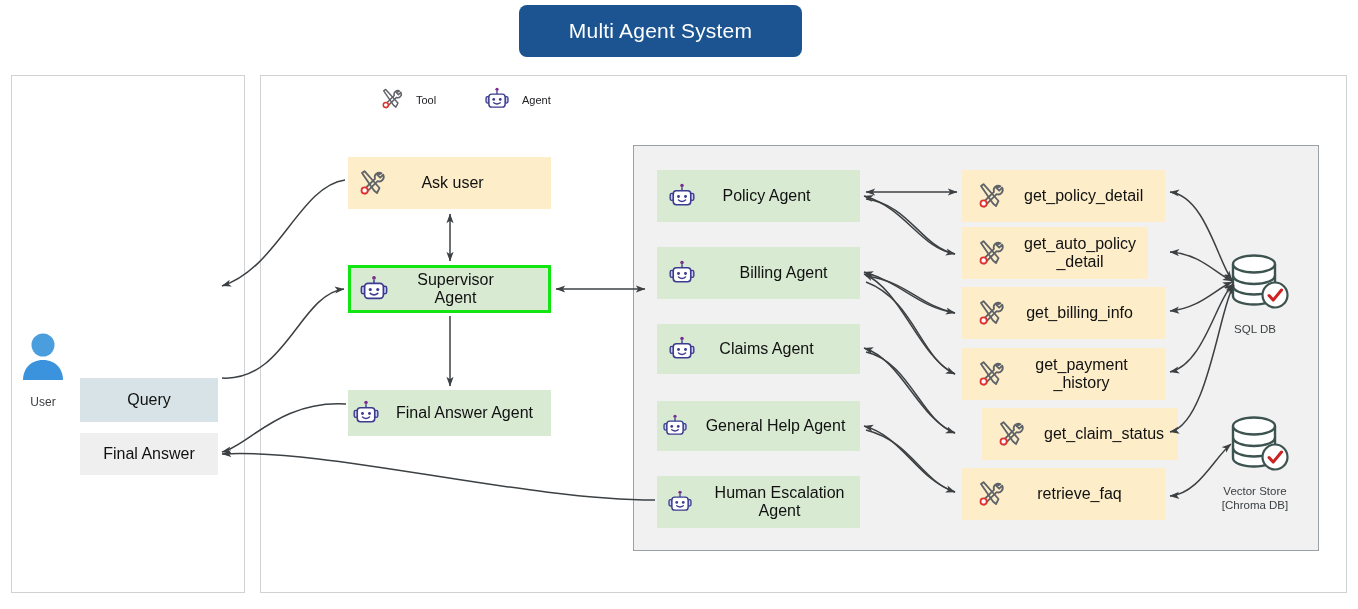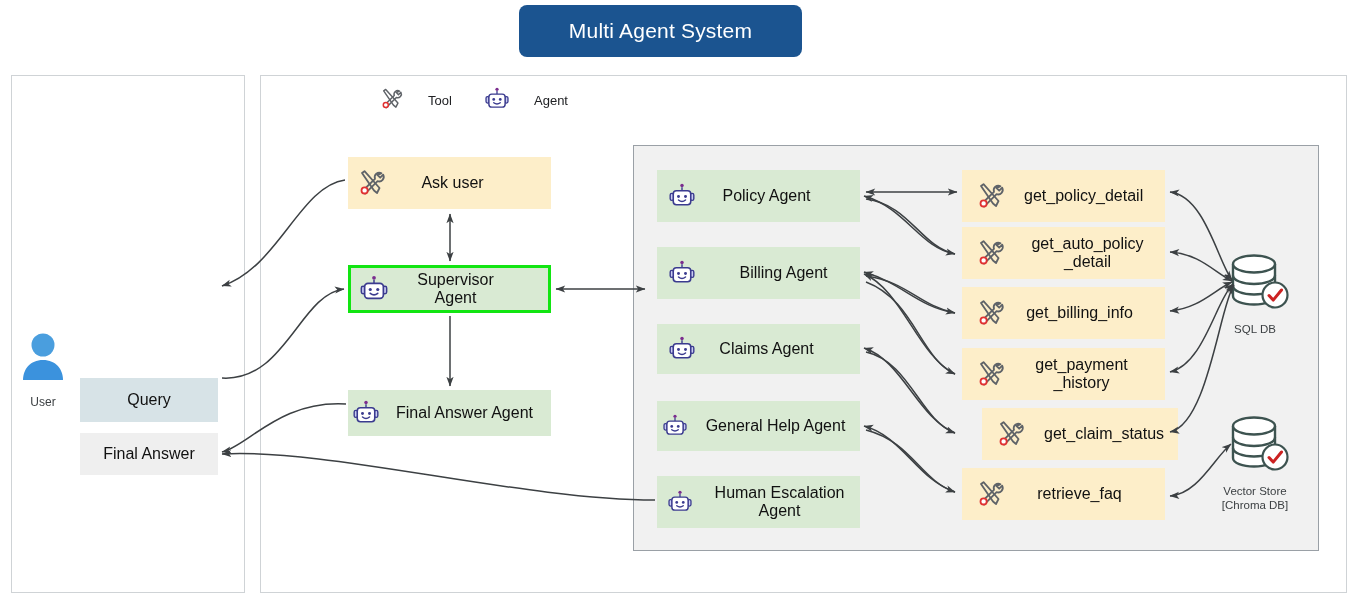--- a/index.html
+++ b/index.html
@@ -61,23 +61,23 @@
     border: 1px solid #9aa0a6;
     box-sizing: border-box;
     z-index: 2;
   }
 
   
   .legend-item {
     position: absolute;
     display: flex;
     align-items: center;
-    gap: 24px;
+    gap: 12px;
     z-index: 4;
-    font-size: 13px;
+    font-size: 11px;
     color: #202124;
   }
   #legend-tool  { left: 378px; top: 86px; }
   #legend-agent { left: 484px; top: 86px; }
 
   
   .node {
     position: absolute;
     box-sizing: border-box;
     display: flex;
@@ -329,21 +329,21 @@
           <g fill="none" stroke="#5f6368" stroke-width="1.8" stroke-linecap="round" stroke-linejoin="round">
             <path d="M7 6 L9.5 4.2 L24.5 21 L22 26 L19 23.5 Z"></path>
             <path d="M26.5 6.2 a4.6 4.6 0 0 0-6.5 5.6 L7.5 24 l2.6 2.6 L22.6 14.2 a4.6 4.6 0 0 0 5.6-6.5 l-3 3 -2.6-2.6 z"></path>
           </g>
           <circle cx="9.6" cy="23.4" r="3.1" fill="#fff" stroke="#e03131" stroke-width="1.8"></circle>
         </svg>
     </span>
     <span class="label" style="padding-right:30px">get_policy_detail</span>
   </div>
 
-  <div class="node tool-box" style="left:962px; top:227px; width:203px; height:52px;justify-content:space-between;">
+  <div class="node tool-box" style="left:962px; top:227px; width:186px; height:52px;justify-content:space-between;">
     <span class="ic" style="width:56px">
       <svg width="32" height="32" viewBox="0 0 32 32">
           <g fill="none" stroke="#5f6368" stroke-width="1.8" stroke-linecap="round" stroke-linejoin="round">
             <path d="M7 6 L9.5 4.2 L24.5 21 L22 26 L19 23.5 Z"></path>
             <path d="M26.5 6.2 a4.6 4.6 0 0 0-6.5 5.6 L7.5 24 l2.6 2.6 L22.6 14.2 a4.6 4.6 0 0 0 5.6-6.5 l-3 3 -2.6-2.6 z"></path>
           </g>
           <circle cx="9.6" cy="23.4" r="3.1" fill="#fff" stroke="#e03131" stroke-width="1.8"></circle>
         </svg>
     </span>
     <span class="label" style="padding-right:14px; white-space:pre-line">get_auto_policy

